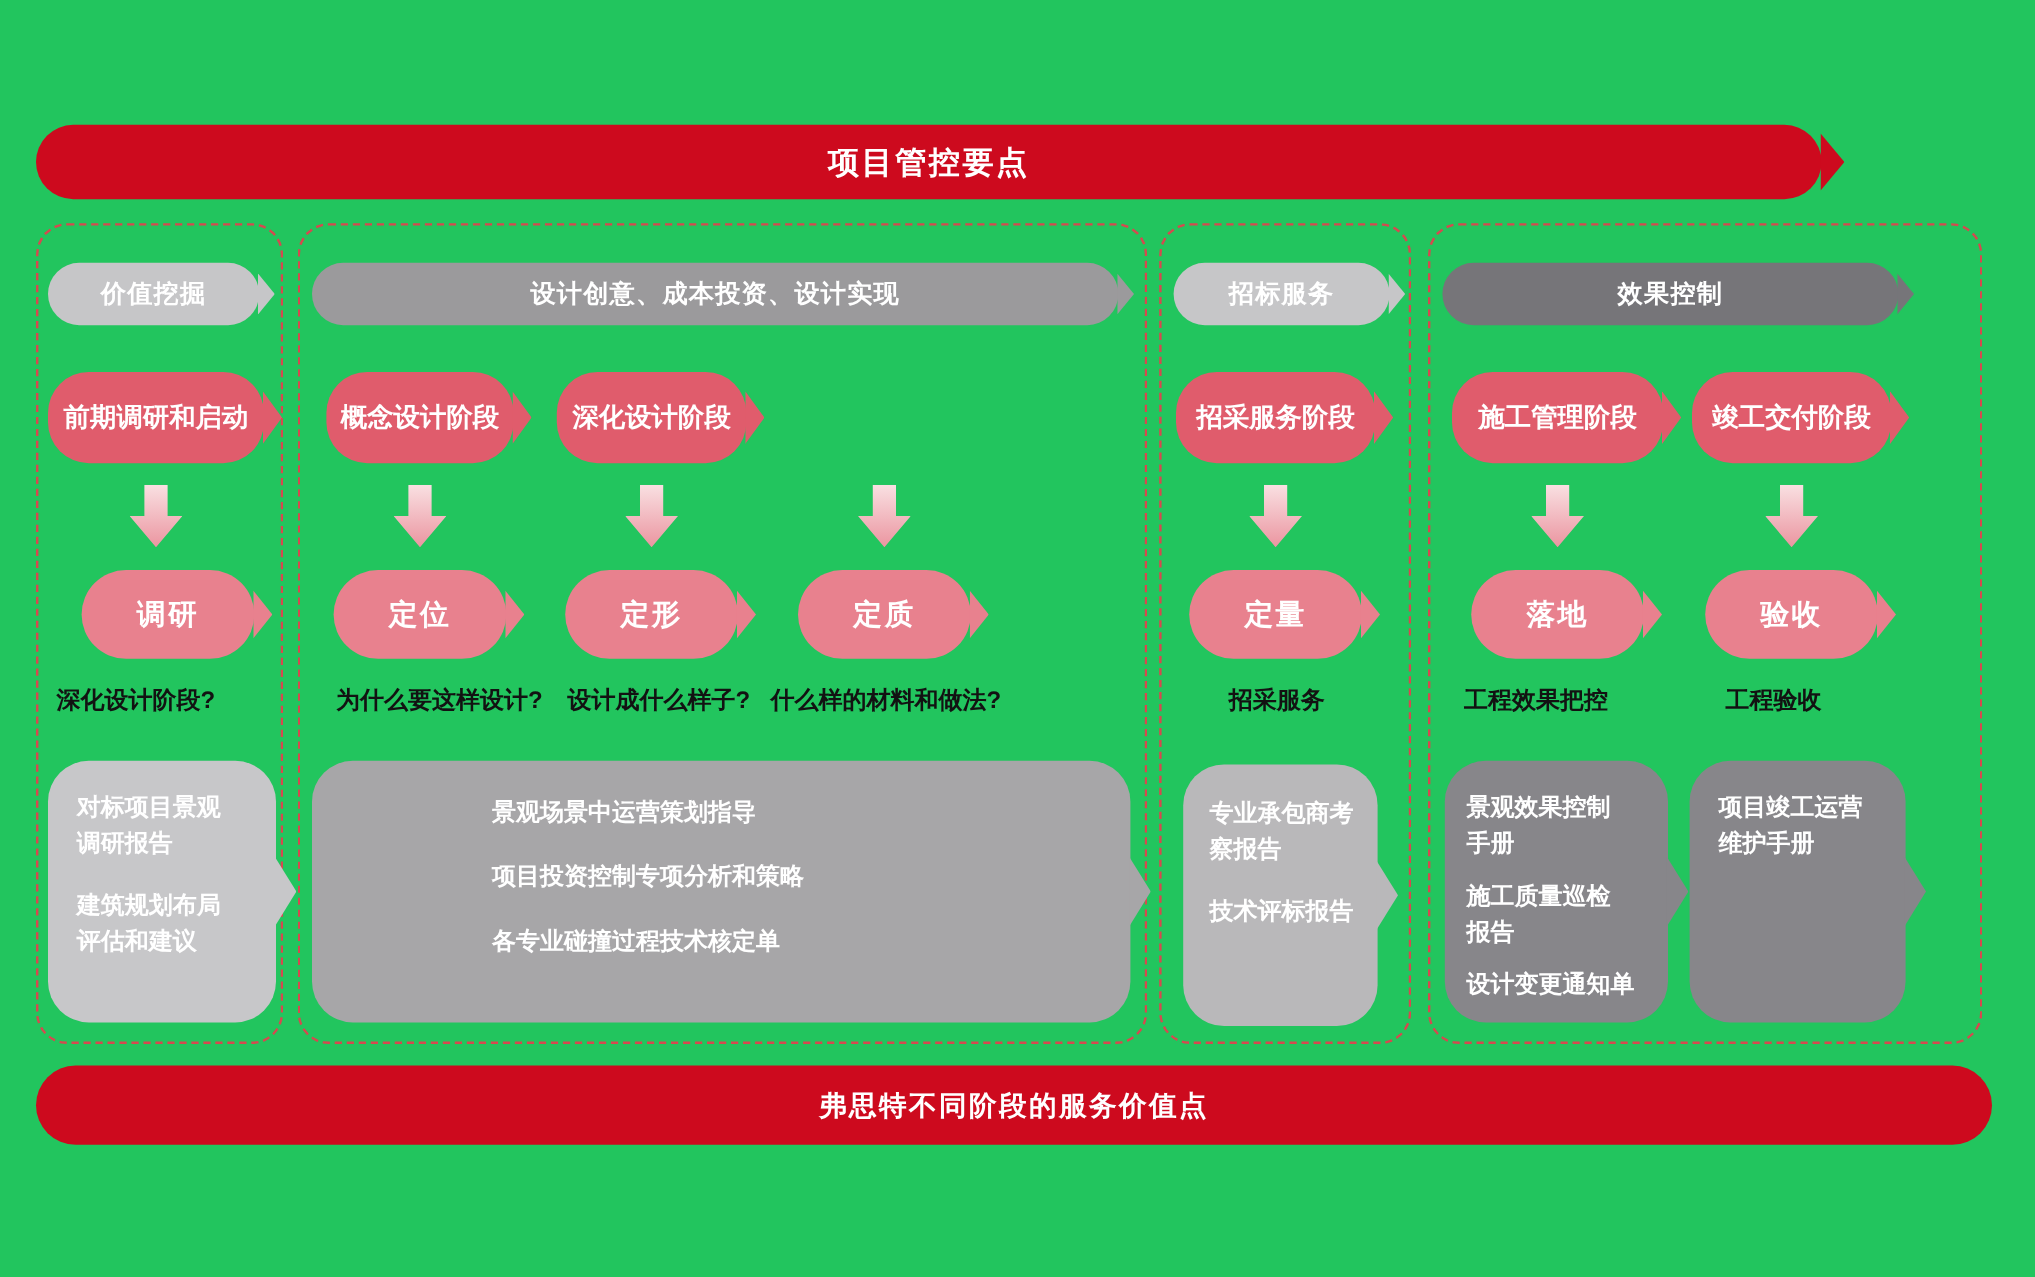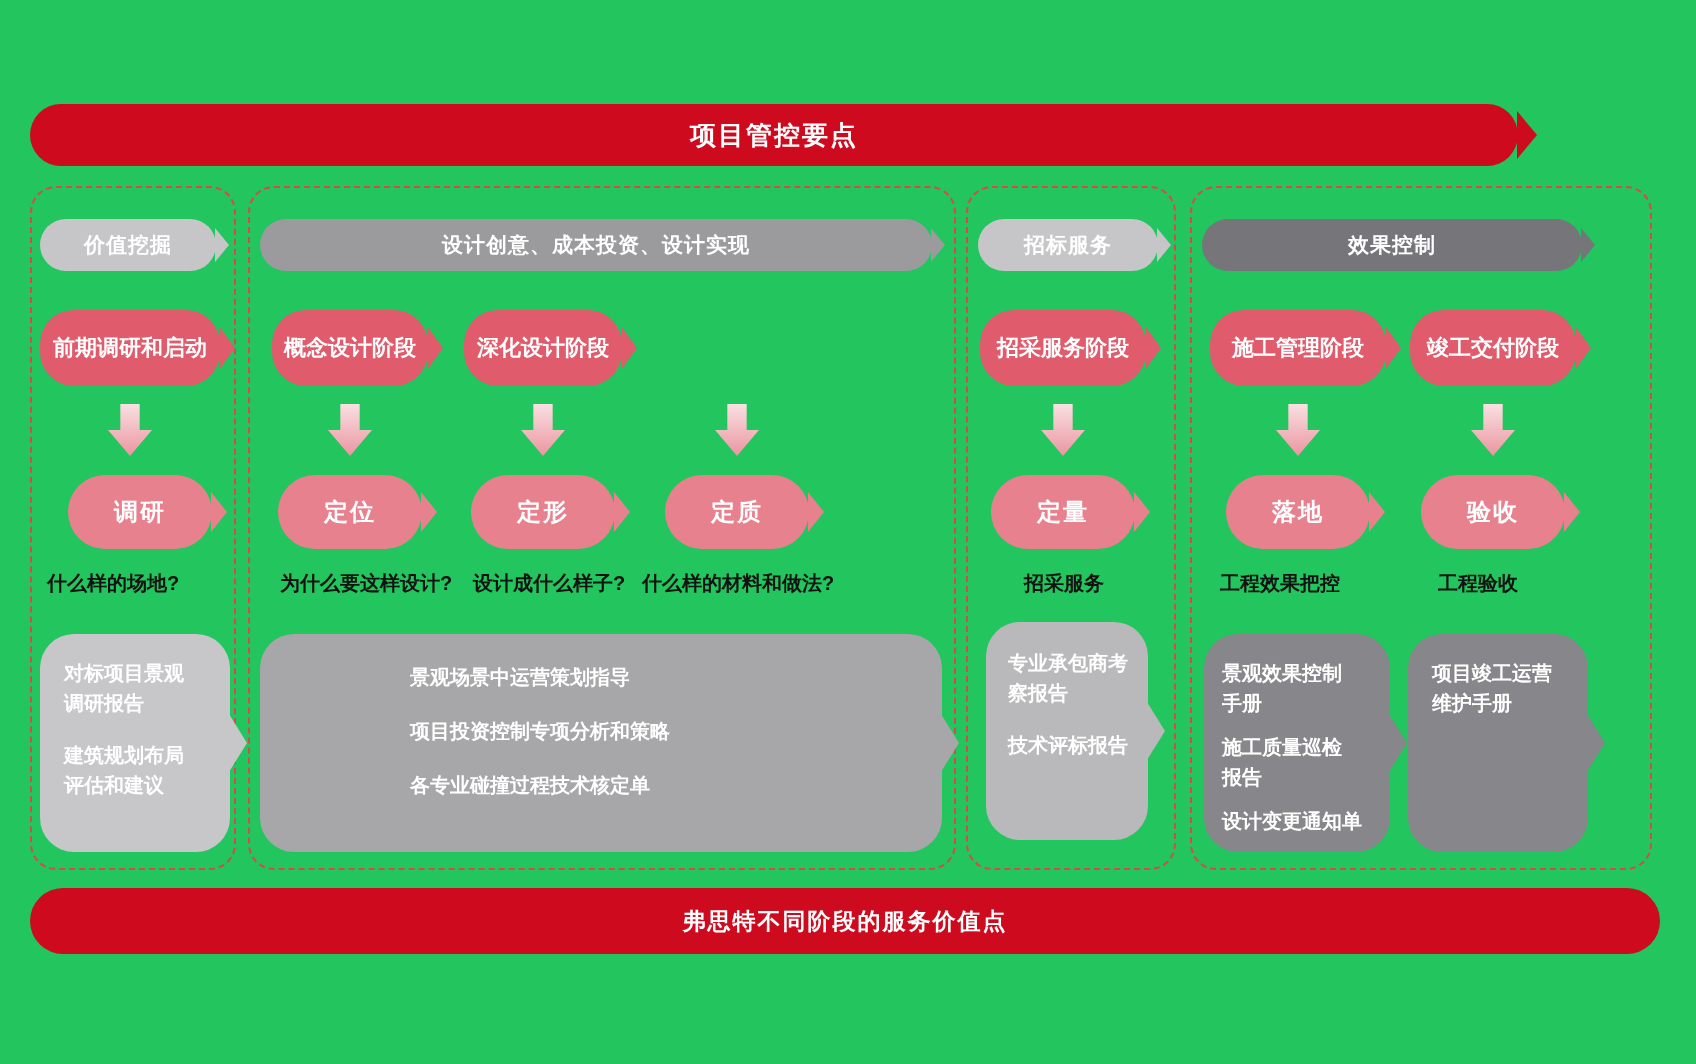--- a/index.html
+++ b/index.html
@@ -73,21 +73,21 @@
     <div class="shape header-shape tipped" style="left:8px;top:31px;width:176px;height:52px;background:#C6C6C8;">
       <span>价值挖掘</span>
     </div>
     <div class="shape stage-shape tipped" style="left:8px;top:122px;width:180px;height:76px;">
       <span>前期调研和启动</span>
     </div>
     <div class="darrow" style="left:76px;top:216px;"></div>
     <div class="shape pill-shape tipped" style="left:36px;top:287px;width:144px;height:74px;">
       <span>调研</span>
     </div>
-    <div class="q" style="left:15px;top:382px;">什么样的场地?</div>
+    <div class="q" style="left:15px;top:382px;">深化设计阶段?</div>
     <div class="gbox box-c1" style="left:8px;top:446px;width:190px;height:218px;">
       <p>对标项目景观
 调研报告</p>
       <p>建筑规划布局
 评估和建议</p>
     </div>
   </div>
 
   <div class="col col-2">
     <div class="shape header-shape tipped" style="left:10px;top:31px;width:672px;height:52px;background:#9B9A9C;">
@@ -131,21 +131,21 @@
       <span>招标服务</span>
     </div>
     <div class="shape stage-shape tipped" style="left:12px;top:122px;width:166px;height:76px;">
       <span>招采服务阶段</span>
     </div>
     <div class="darrow" style="left:73px;top:216px;"></div>
     <div class="shape pill-shape tipped" style="left:23px;top:287px;width:144px;height:74px;">
       <span>定量</span>
     </div>
     <div class="q" style="left:56px;top:382px;">招采服务</div>
-    <div class="gbox box-c3" style="left:18px;top:434px;width:162px;height:218px;">
+    <div class="gbox box-c3" style="left:18px;top:449px;width:162px;height:218px;">
       <p>专业承包商考
 察报告</p>
       <p>技术评标报告</p>
     </div>
   </div>
 
   <div class="col col-4">
     <div class="shape header-shape tipped" style="left:10px;top:31px;width:380px;height:52px;background:#767579;">
       <span>效果控制</span>
     </div>

